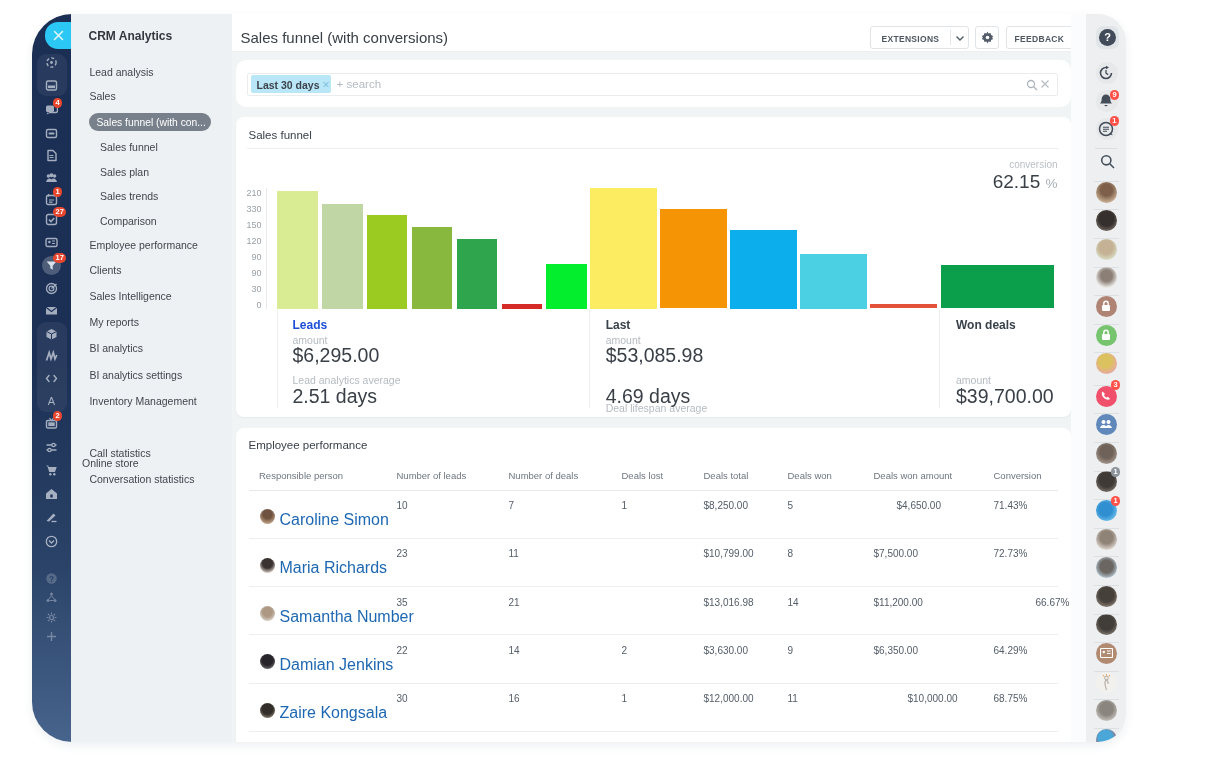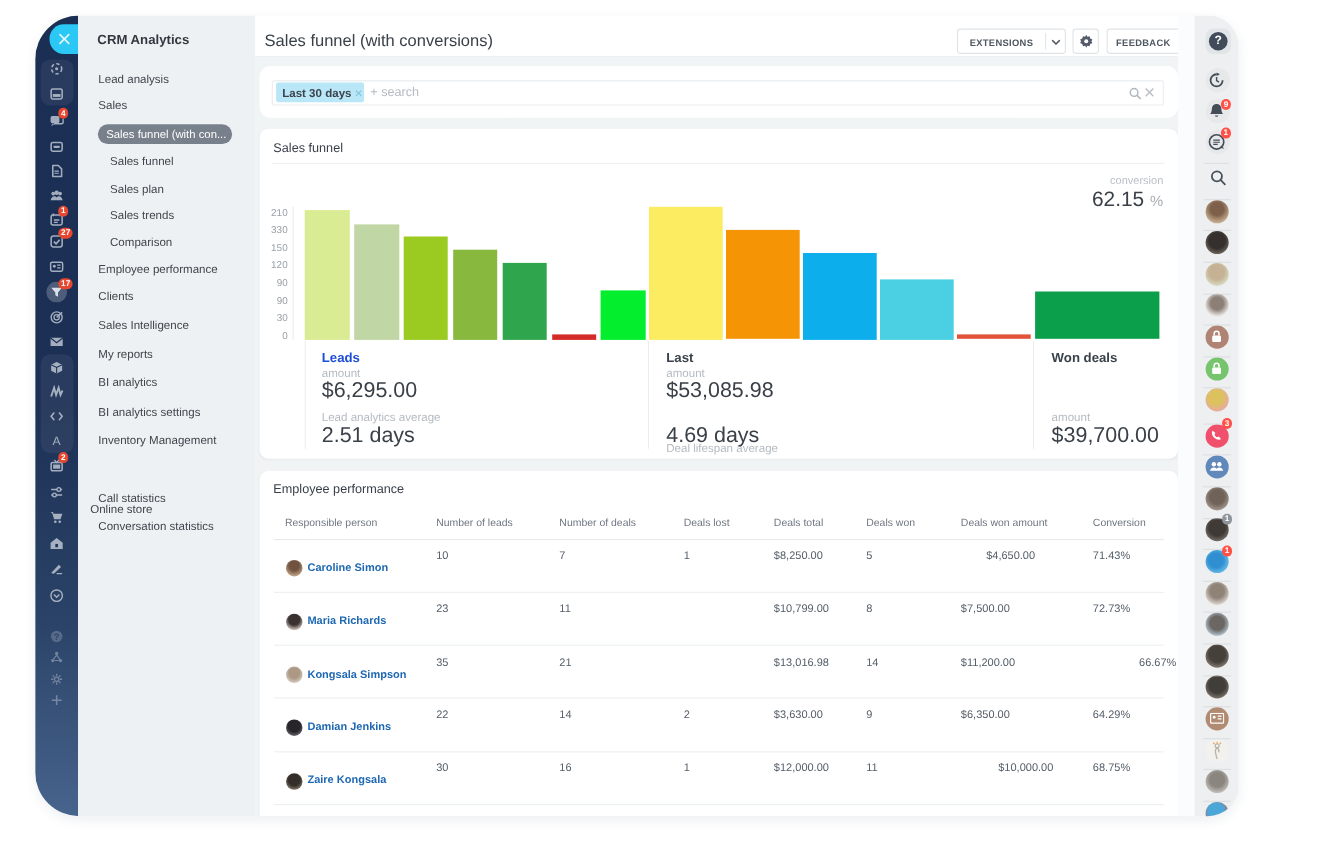--- a/index.html
+++ b/index.html
@@ -12,21 +12,21 @@
 .badge{position:absolute;background:#e8472f;color:#fff;font-size:7.5px;font-weight:bold;border-radius:7px;height:10px;line-height:10px;text-align:center;padding:0 2.5px}
 .rbadge{position:absolute;background:#ff5147;color:#fff;font-size:7.5px;font-weight:bold;border-radius:7px;height:10px;line-height:10px;text-align:center;padding:0 2.5px}
 .mi{position:absolute;font-size:10.5px;color:#40464e;white-space:nowrap}
 .btn{position:absolute;top:11.5px;height:23px;background:#fff;border:1px solid #e0e4e7;border-radius:3px}
 .btxt{font-size:8.5px;font-weight:bold;color:#4e5761;letter-spacing:0.3px}
 .card{position:absolute;background:#fff;border-radius:8px;box-shadow:0 1px 2px rgba(50,60,70,0.05)}
 .axlab{position:absolute;width:26px;text-align:right;font-size:9px;color:#9aa0a7}
 .bar{position:absolute}
 .th{position:absolute;font-size:9.5px;color:#6e7680;white-space:nowrap}
 .td{position:absolute;font-size:10px;color:#545d68;white-space:nowrap}
-.tname{position:absolute;font-size:10px;font-weight:bold;color:#1e68b2;white-space:nowrap}
+.tname{position:absolute;font-size:16px;font-weight:normal;color:#1e68b2;white-space:nowrap}
 .cc{position:absolute;border-radius:50%}
 </style></head><body>
 <div id="win">
 
 <div id="nav">
 <div class="a" style="left:13px;top:8px;width:26px;height:27px;background:#2bc7f5;border-radius:13px 0 0 13px;"></div>
 <svg class="a" style="left:20px;top:15px" width="13" height="13" viewBox="0 0 13 13">
         <path d="M2.5 2.5 L10.5 10.5 M10.5 2.5 L2.5 10.5" stroke="#dff6fd" stroke-width="1.6" stroke-linecap="round"></path>
       </svg>
 <div class="a" style="left:5px;top:40px;width:30px;height:42px;background:rgba(255,255,255,0.06);border-radius:9px;"></div>
@@ -271,21 +271,21 @@
 <div class="cc" style="left:24px;top:129.6px;width:15px;height:15px;background:radial-gradient(circle at 50% 35%, #3a3231 40%, #d8cdc4 78%);"></div>
 <div class="tname" style="left:44px;top:131.1px;">Maria Richards</div>
 <div class="td" style="left:161px;top:120.19999999999999px;">23</div>
 <div class="td" style="left:273px;top:120.19999999999999px;">11</div>
 <div class="td" style="left:468px;top:120.19999999999999px;">$10,799.00</div>
 <div class="td" style="left:552px;top:120.19999999999999px;">8</div>
 <div class="td" style="left:638px;top:120.19999999999999px;">$7,500.00</div>
 <div class="td" style="left:758px;top:120.19999999999999px;">72.73%</div>
 <div class="a" style="left:13px;top:158.0px;width:809px;height:1px;background:#eceff1;"></div>
 <div class="cc" style="left:24px;top:178.0px;width:15px;height:15px;background:radial-gradient(circle at 50% 40%, #ad9884 40%, #d9d3c9 78%);"></div>
-<div class="tname" style="left:44px;top:179.5px;">Kongsala Simpson</div>
+<div class="tname" style="left:44px;top:179.5px;">Samantha Number</div>
 <div class="td" style="left:161px;top:168.6px;">35</div>
 <div class="td" style="left:273px;top:168.6px;">21</div>
 <div class="td" style="left:468px;top:168.6px;">$13,016.98</div>
 <div class="td" style="left:552px;top:168.6px;">14</div>
 <div class="td" style="left:638px;top:168.6px;">$11,200.00</div>
 <div class="td" style="left:758px;top:168.6px;padding-left:42px;">66.67%</div>
 <div class="a" style="left:13px;top:206.39999999999998px;width:809px;height:1px;background:#eceff1;"></div>
 <div class="cc" style="left:24px;top:226.39999999999998px;width:15px;height:15px;background:radial-gradient(circle at 50% 40%, #27242a 45%, #6e6a70 80%);"></div>
 <div class="tname" style="left:44px;top:227.89999999999998px;">Damian Jenkins</div>
 <div class="td" style="left:161px;top:217.0px;">22</div>

